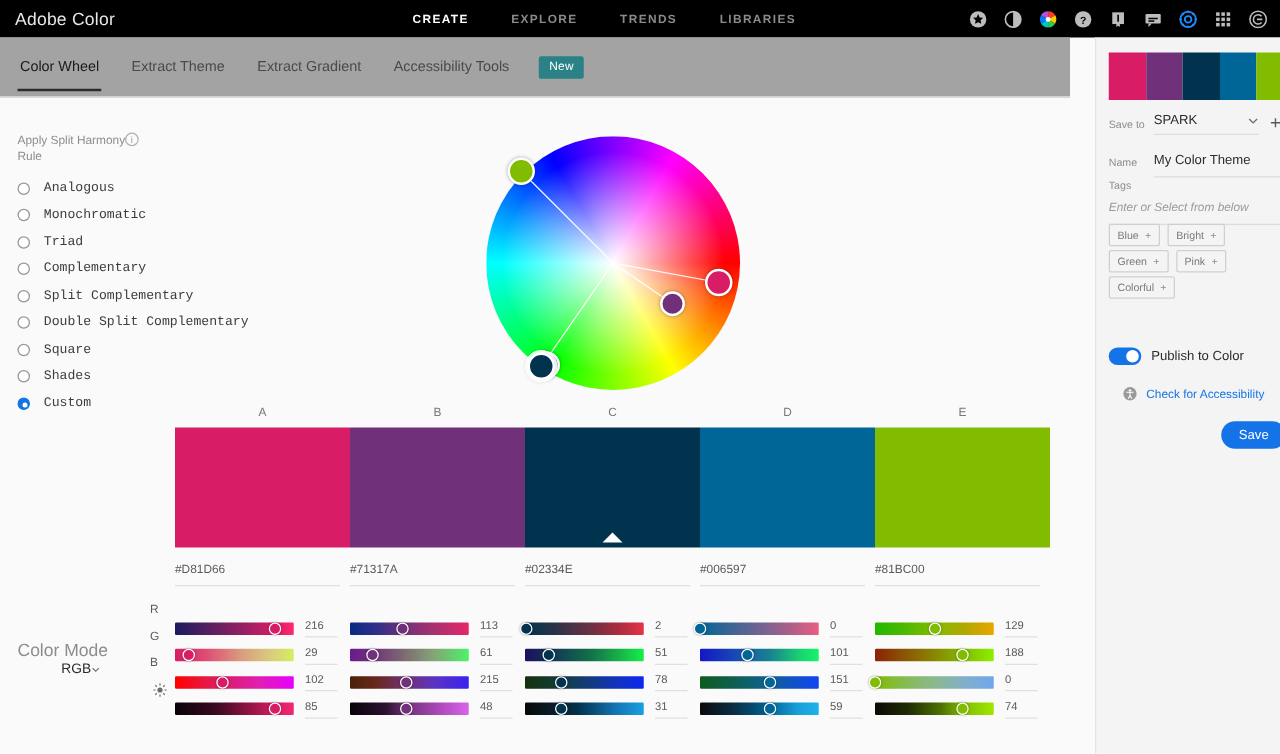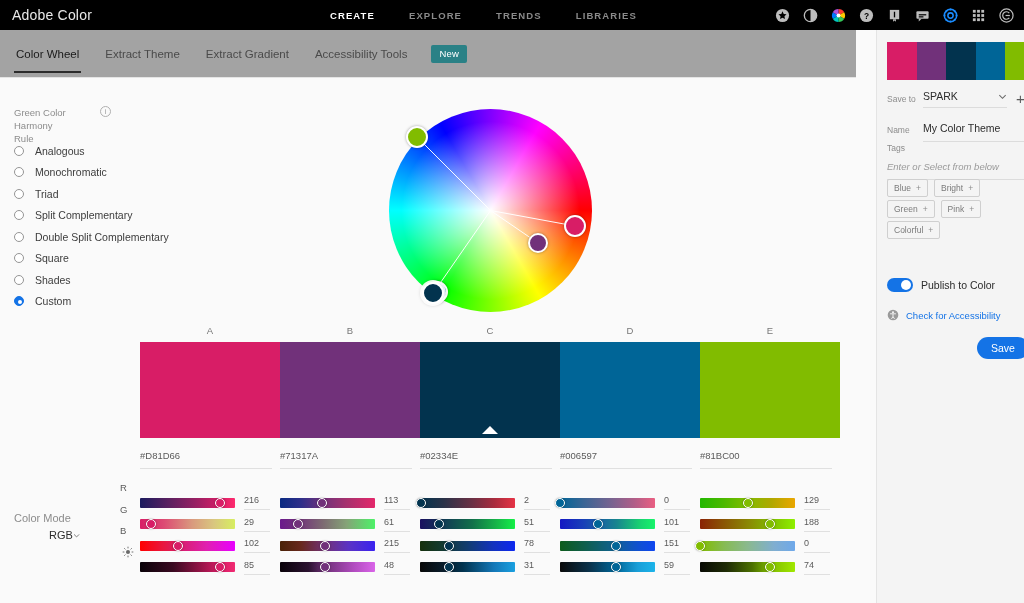--- a/index.html
+++ b/index.html
@@ -46,34 +46,34 @@
 
   
   .harmony-label {
     position: absolute; left: 14px; top: 106px; font-size: 9.5px; color: #8c8c8c; line-height: 13px; width: 90px;
   }
   .info-dot {
     position: absolute; left: 100px; top: 106px; width: 11px; height: 11px;
     border: 1px solid #b0b0b0; border-radius: 50%; color: #9a9a9a;
     font-size: 7.5px; text-align: center; line-height: 9px; cursor: pointer;
   }
-  .rules { position: absolute; left: 14px; top: 140px; width: 200px; }
+  .rules { position: absolute; left: 14px; top: 140px; width: 200px; font-family: Liberation Mono, monospace; }
   .rule { display: flex; align-items: center; height: 21.5px; cursor: pointer; }
   .radio {
     width: 10px; height: 10px; border: 1px solid #959595; border-radius: 50%;
     background: #fff; flex: 0 0 auto; position: relative;
   }
   .rule.sel .radio { border-color: #1473e6; background: #1473e6; }
   .rule.sel .radio::after {
     content: ""; position: absolute; left: 3px; top: 3px; width: 4px; height: 4px;
     border-radius: 50%; background: #fff;
   }
   .rule span { font-size: 10.5px; color: #3c3c3c; margin-left: 11px; }
 
-  .cm-label { position: absolute; left: 14px; top: 512px; font-size: 11px; color: #8c8c8c; }
+  .cm-label { position: absolute; left: 14px; top: 512px; font-size: 14px; color: #8c8c8c; }
   .cm-select {
     position: absolute; left: 14px; top: 526px; width: 66px; height: 18px;
     display: flex; align-items: center; justify-content: space-between; cursor: pointer; padding-left: 35px;
   }
   .cm-select span { font-size: 11px; color: #2c2c2c; }
   .chev { width: 9px; height: 9px; }
 
   
   .wheelwrap { position: absolute; left: 389px; top: 109px; width: 203px; height: 203px; }
   .wheel {
@@ -146,21 +146,21 @@
   .tag b { font-weight: 400; color: #8c8c8c; }
   .toggle {
     position: absolute; left: 10px; top: 248px; width: 26px; height: 14px;
     background: #1473e6; border-radius: 7px; cursor: pointer;
   }
   .toggle::after {
     content: ""; position: absolute; right: 2px; top: 2px; width: 10px; height: 10px;
     background: #fff; border-radius: 50%;
   }
   .toglabel { position: absolute; left: 44px; top: 249px; font-size: 10.5px; color: #2c2c2c; }
-  .acc { position: absolute; left: 10px; top: 279px; display: flex; align-items: center; gap: 7px; cursor: pointer; }
+  .acc { position: absolute; left: 21px; top: 279px; display: flex; align-items: center; gap: 7px; cursor: pointer; }
   .acc span { font-size: 9.5px; color: #1473e6; }
   .savebtn {
     position: absolute; left: 100px; top: 307px; width: 52px; height: 22px;
     background: #1473e6; border-radius: 11px; color: #fff; font-size: 10.5px;
     display: flex; align-items: center; justify-content: center; cursor: pointer; border: none;
   }
 </style>
 </head>
 <body>
 
@@ -239,37 +239,41 @@
 
   <div class="tabs">
     <div class="tab active">Color Wheel</div>
     <div class="tab">Extract Theme</div>
     <div class="tab">Extract Gradient</div>
     <div class="tab">Accessibility Tools</div>
     <div class="newbadge">New</div>
   </div>
 
   <div class="harmony-label">
-    <div>Green Color Harmony</div>
+    <div>Apply Split Harmony</div>
     <div>Rule</div>
   </div>
   <div class="info-dot">i</div>
 
   <div class="rules">
     <div class="rule">
         <i class="radio"></i>
         <span>Analogous</span>
       </div>
     <div class="rule">
         <i class="radio"></i>
         <span>Monochromatic</span>
       </div>
     <div class="rule">
         <i class="radio"></i>
         <span>Triad</span>
+      </div>
+    <div class="rule">
+        <i class="radio"></i>
+        <span>Complementary</span>
       </div>
     <div class="rule">
         <i class="radio"></i>
         <span>Split Complementary</span>
       </div>
     <div class="rule">
         <i class="radio"></i>
         <span>Double Split Complementary</span>
       </div>
     <div class="rule">

